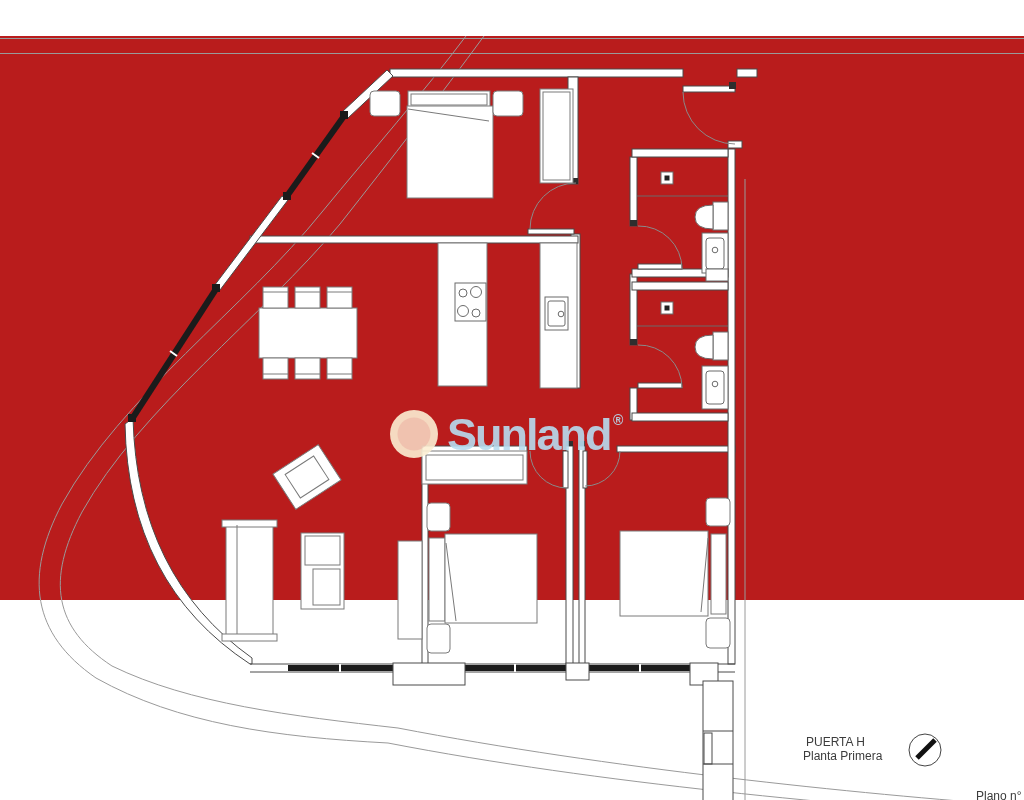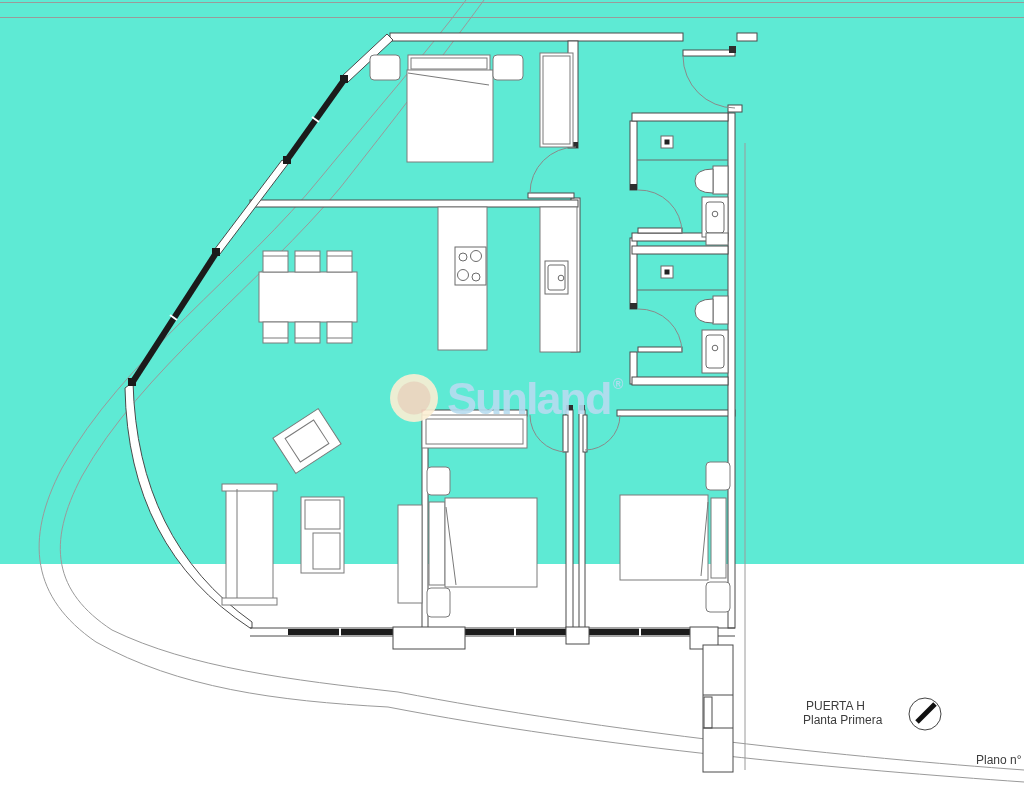--- a/index.html
+++ b/index.html
@@ -1,17 +1,17 @@
 <!DOCTYPE html>
 <html><head>
 <meta charset="utf-8">
 <style>
   html,body{margin:0;padding:0;background:#ffffff;}
   body{width:1024px;height:800px;overflow:hidden;font-family:"Liberation Sans",sans-serif;}
-  .sheet{position:relative;width:1024px;height:564px;background:#5eead4;}
+  .sheet{position:relative;width:1024px;height:564px;background:#b91c1c;margin-top:36px;}
   svg{display:block;}
   
   .wall{fill:#ffffff;stroke:#4a4a4a;stroke-width:1;}
   .wl{stroke:#4a4a4a;stroke-width:1;fill:none;}
   .thin{stroke:#9a9a9a;stroke-width:1;fill:none;}
   .furn{fill:#ffffff;stroke:#7a7a7a;stroke-width:1;}
   .fl{stroke:#7a7a7a;stroke-width:1;fill:none;}
   .fx{fill:#ffffff;stroke:#6b6b6b;stroke-width:1;}
   .fxl{stroke:#6b6b6b;stroke-width:1;fill:none;}
   .glz{fill:#1b1b1b;}

